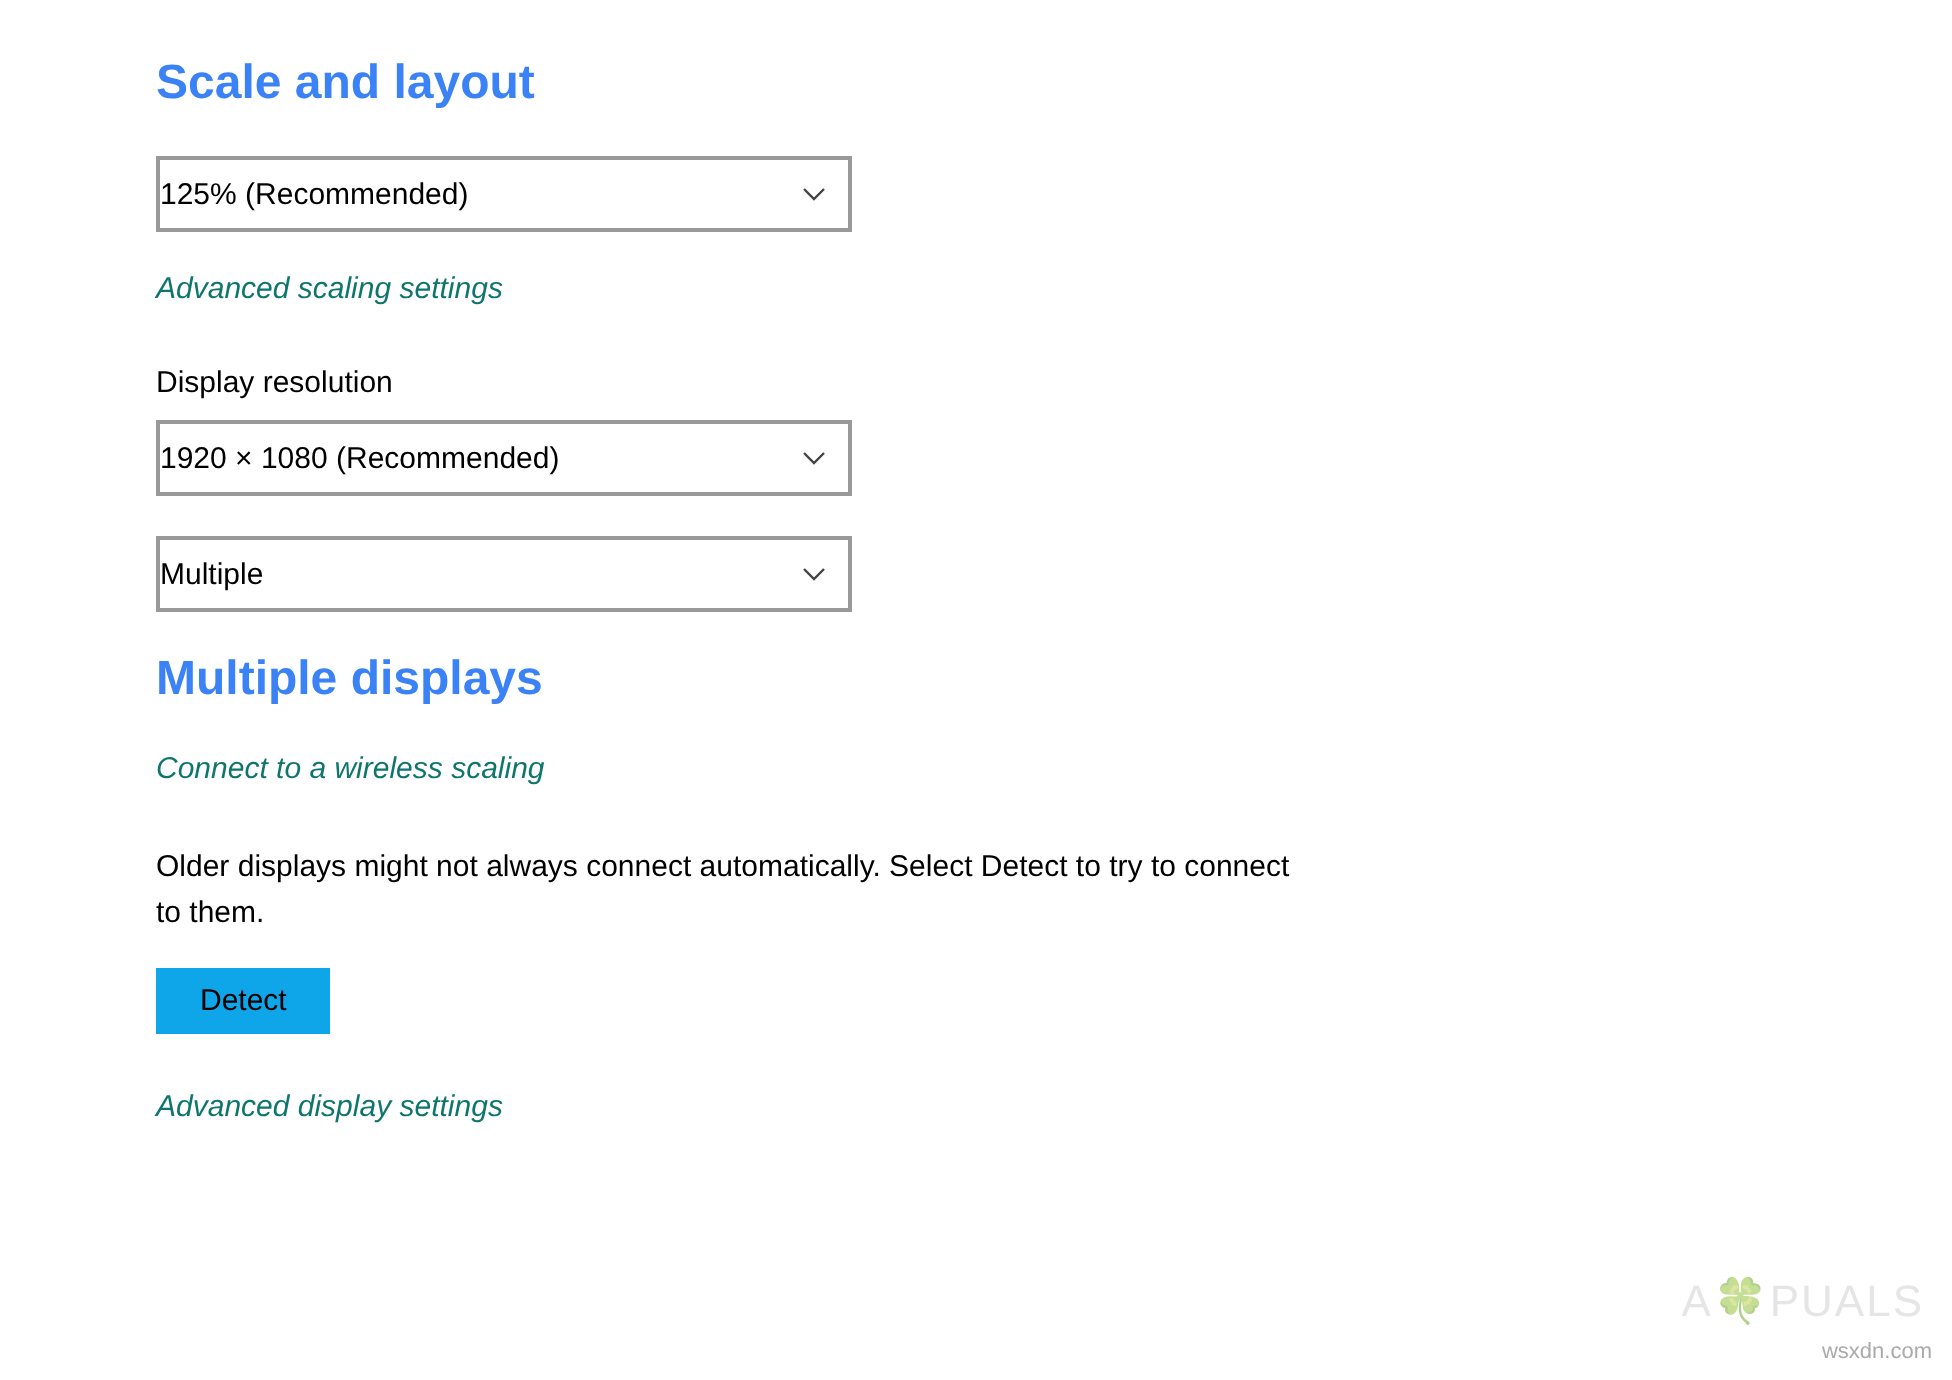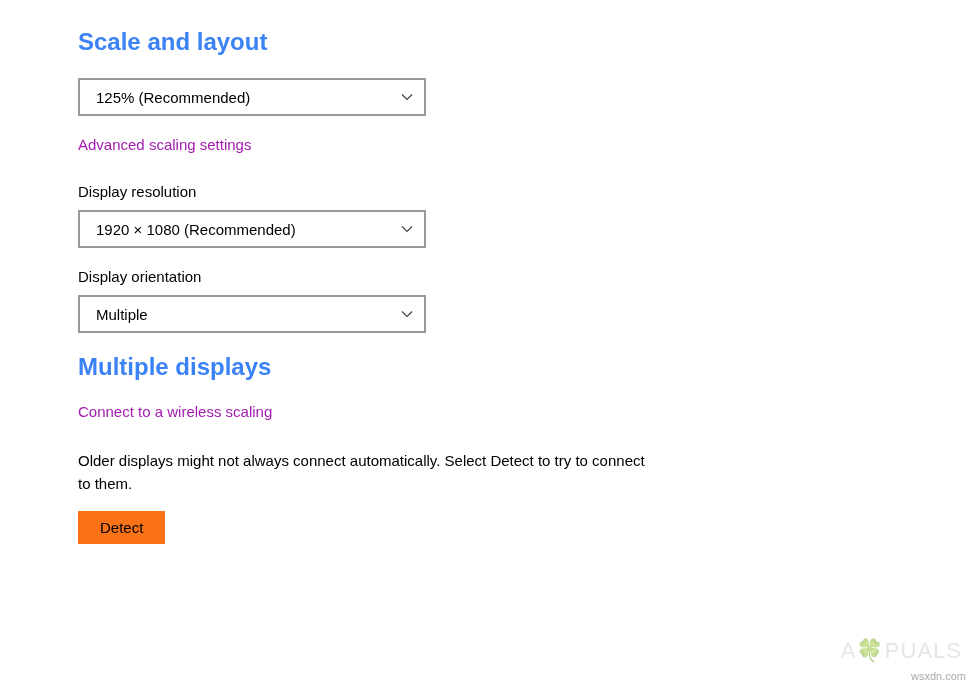--- a/index.html
+++ b/index.html
@@ -34,21 +34,21 @@
       margin-bottom: 10px;
     }
     .dropdown {
       width: 348px;
       height: 38px;
       border: 2px solid #999999;
       background: #ffffff;
       display: flex;
       align-items: center;
       justify-content: space-between;
-      padding: 0 10px 0 16px;
+      padding: 0 10px 0 0;
       cursor: pointer;
       margin-bottom: 20px;
     }
     .dropdown-value {
       font-size: 15px;
       color: #000;
     }
     .chevron {
       width: 14px;
       height: 14px;
@@ -58,38 +58,39 @@
     }
     .chevron svg {
       width: 12px;
       height: 12px;
       stroke: #444;
       stroke-width: 1.2;
       fill: none;
     }
     .link {
       font-size: 15px;
-      color: #a21caf;
+      color: #0f766e;
       cursor: pointer;
       margin-bottom: 30px;
       display: inline-block;
+      font-style: italic;
     }
     .link.last {
       margin-bottom: 0;
     }
     .description {
       font-size: 15px;
       color: #000;
       line-height: 1.5;
       max-width: 570px;
       margin-bottom: 16px;
     }
     .button {
       display: inline-block;
-      background: #f97316;
+      background: #0ea5e9;
       border: none;
       padding: 8px 22px;
       font-size: 15px;
       color: #000;
       cursor: pointer;
       font-family: inherit;
       margin-bottom: 28px;
     }
     .watermark-site {
       position: absolute;
@@ -134,35 +135,35 @@
   <div class="field-label">Display resolution</div>
   <div class="dropdown">
     <span class="dropdown-value">1920 × 1080 (Recommended)</span>
     <span class="chevron">
       <svg viewBox="0 0 12 12">
           <polyline points="1,3.5 6,8.5 11,3.5"></polyline>
         </svg>
     </span>
   </div>
 
-  <div class="field-label">Display orientation</div>
   <div class="dropdown">
     <span class="dropdown-value">Multiple</span>
     <span class="chevron">
       <svg viewBox="0 0 12 12">
           <polyline points="1,3.5 6,8.5 11,3.5"></polyline>
         </svg>
     </span>
   </div>
 
   <h2 class="section-heading second">Multiple displays</h2>
 
   <a class="link">Connect to a wireless scaling</a>
 
   <div class="description">Older displays might not always connect automatically. Select Detect to try to connect to them.</div>
 
   <button class="button">Detect</button>
   <br>
+  <a class="link last">Advanced display settings</a>
 
 </div>
 
 <div class="watermark-logo">A<span class="green">🍀</span>PUALS</div>
 <div class="watermark-site">wsxdn.com</div>
 
 </body></html>

